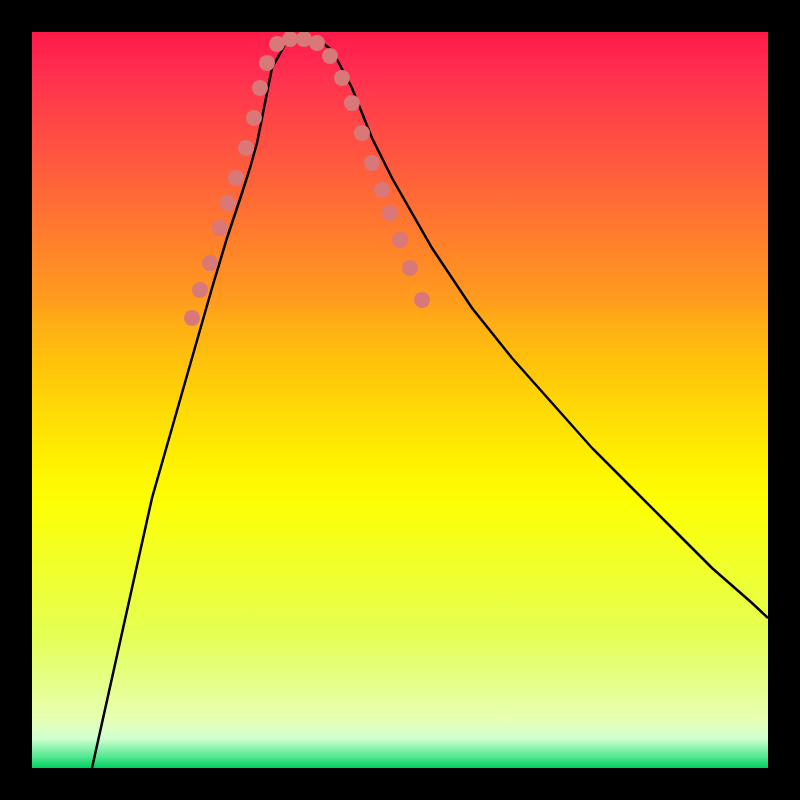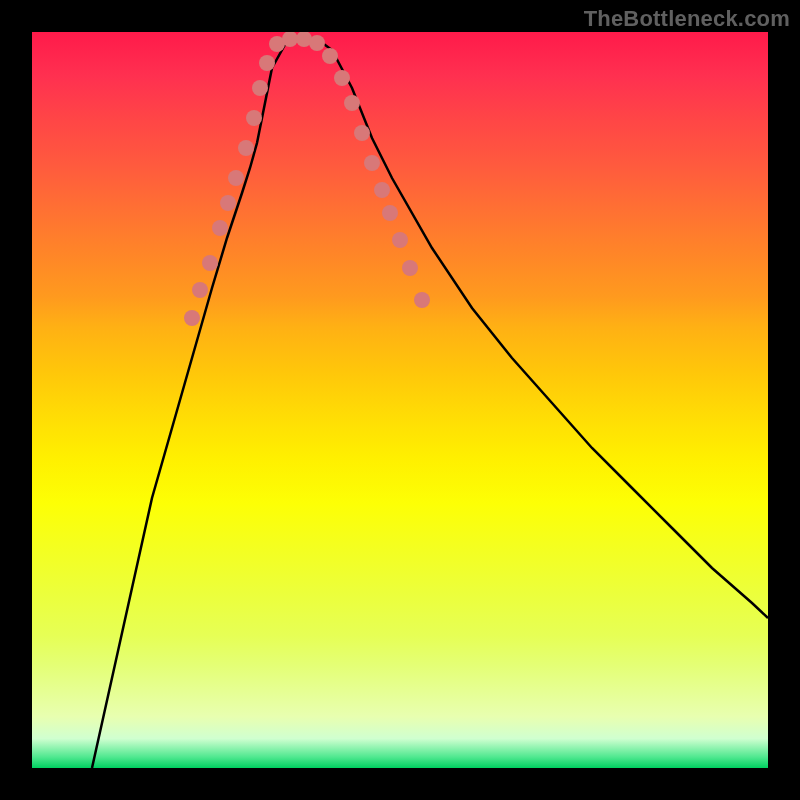--- a/index.html
+++ b/index.html
@@ -83,14 +83,13 @@
         <circle cx="320" cy="71" r="8" fill="#d87878"></circle>
         <circle cx="330" cy="101" r="8" fill="#d87878"></circle>
         <circle cx="340" cy="131" r="8" fill="#d87878"></circle>
         <circle cx="350" cy="158" r="8" fill="#d87878"></circle>
         <circle cx="358" cy="181" r="8" fill="#d87878"></circle>
         <circle cx="368" cy="208" r="8" fill="#d87878"></circle>
         <circle cx="378" cy="236" r="8" fill="#d87878"></circle>
         <circle cx="390" cy="268" r="8" fill="#d87878"></circle>
       </g>
   </svg>
-  <div class="watermark">TheBottleneck.com</div>
 </div>
 
 </body></html>

